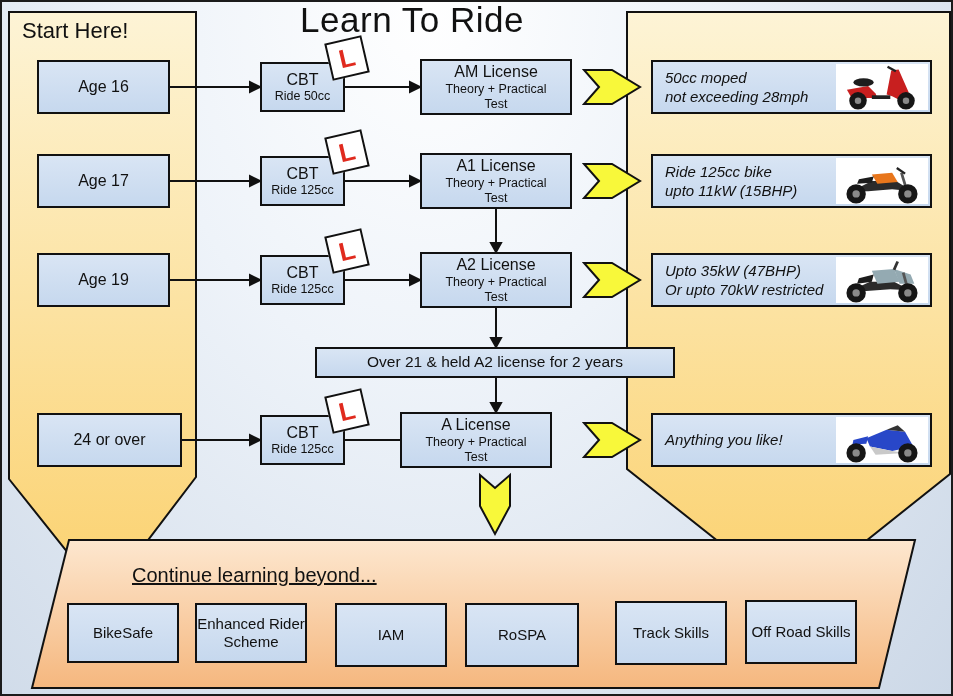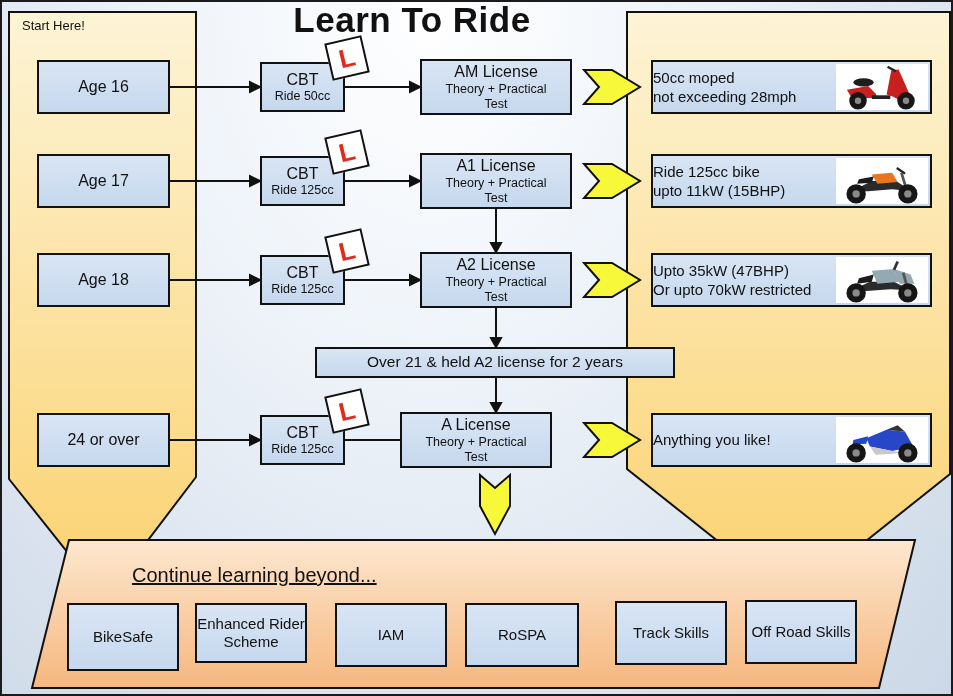--- a/index.html
+++ b/index.html
@@ -9,35 +9,35 @@
     box-sizing:border-box;
     border:2px solid #1b1b1b;
     background:radial-gradient(ellipse at 45% 0%, #ffffff 0%, #eef3f9 38%, #ccd8e7 100%);
     font-family:"Liberation Sans", sans-serif;
     color:#111;
     overflow:hidden;
   }
   #bg{position:absolute;left:0;top:0;}
   .title{
     position:absolute;left:230px;top:-2px;width:360px;
-    text-align:center;font-size:35px;font-weight:bold;letter-spacing:0.5px;
-  }
-  .panel-header{position:absolute;font-size:13px;}
+    text-align:center;font-size:35px;font-weight:normal;letter-spacing:0.5px;
+  }
+  .panel-header{position:absolute;font-size:22px;}
   .node{
     position:absolute;box-sizing:border-box;
     background:linear-gradient(#d9e5f4,#c6d8ee);
     border:2px solid #111;
     display:flex;align-items:center;justify-content:center;
     text-align:center;font-size:16px;line-height:1.2;
   }
   .cbt-s,.lic-s{font-size:12.5px;}
   .lic-t{font-size:16px;}
   .gate{font-size:15.5px;}
   .ride{justify-content:flex-start;text-align:left;font-size:15px;line-height:1.3;}
-  .ride .txt{width:160px;}
+  .ride .txt{padding-left:12px;width:160px;font-style:italic;}
   .bike-pane{
     position:absolute;top:2px;bottom:2px;right:2px;width:92px;
     background:#ffffff;display:flex;align-items:center;justify-content:center;
   }
   .lplate{
     position:absolute;width:38px;height:38px;box-sizing:border-box;
     background:#fff;border:2.5px solid #111;
     transform:rotate(-13deg);
     display:flex;align-items:center;justify-content:center;
     font-size:26px;font-weight:bold;color:#e02a1e;
@@ -103,22 +103,22 @@
 
       <path d="M478,473 l15,13 l15,-13 v31 l-15,28 l-15,-28 Z"></path>
     </g>
   </svg>
 
   <div class="title">Learn To Ride</div>
   <div class="panel-header" style="left:20px;top:16px">Start Here!</div>
 
   <div class="node" style="left:35px;top:58px;width:133px;height:54px">Age 16</div>
   <div class="node" style="left:35px;top:152px;width:133px;height:54px">Age 17</div>
-  <div class="node" style="left:35px;top:251px;width:133px;height:54px">Age 18</div>
-  <div class="node" style="left:35px;top:411px;width:133px;height:54px">24 or over</div>
+  <div class="node" style="left:35px;top:251px;width:133px;height:54px">Age 19</div>
+  <div class="node" style="left:35px;top:411px;width:145px;height:54px">24 or over</div>
 
   <div class="node" style="left:258px;top:60px;width:85px;height:50px">
     <div>
         <div>CBT</div>
         <div class="cbt-s">Ride 50cc</div>
       </div>
   </div>
   <div class="node" style="left:258px;top:154px;width:85px;height:50px">
     <div>
         <div>CBT</div>
@@ -245,20 +245,20 @@
         <path d="M14,26 L30,22 L28,30 L13,31 Z" fill="#2847c8"></path>
         <circle cx="17" cy="40" r="10.5" fill="#161616"></circle>
           <circle cx="17" cy="40" r="4" fill="#8a8a8a"></circle>
         <circle cx="73" cy="40" r="10.5" fill="#161616"></circle>
           <circle cx="73" cy="40" r="4" fill="#8a8a8a"></circle>
       </svg>
     </div>
   </div>
 
   <div class="bottom-header" style="left:130px;top:562px">Continue learning beyond...</div>
-  <div class="node bottom-box" style="left:65px;top:601px;width:112px;height:68px">BikeSafe</div>
+  <div class="node bottom-box" style="left:65px;top:601px;width:112px;height:60px">BikeSafe</div>
   <div class="node bottom-box" style="left:193px;top:601px;width:112px;height:60px">Enhanced Rider Scheme</div>
   <div class="node bottom-box" style="left:333px;top:601px;width:112px;height:64px">IAM</div>
   <div class="node bottom-box" style="left:463px;top:601px;width:114px;height:64px">RoSPA</div>
   <div class="node bottom-box" style="left:613px;top:599px;width:112px;height:64px">Track Skills</div>
   <div class="node bottom-box" style="left:743px;top:598px;width:112px;height:64px">Off Road Skills</div>
 
 </div>
 
 </body></html>

